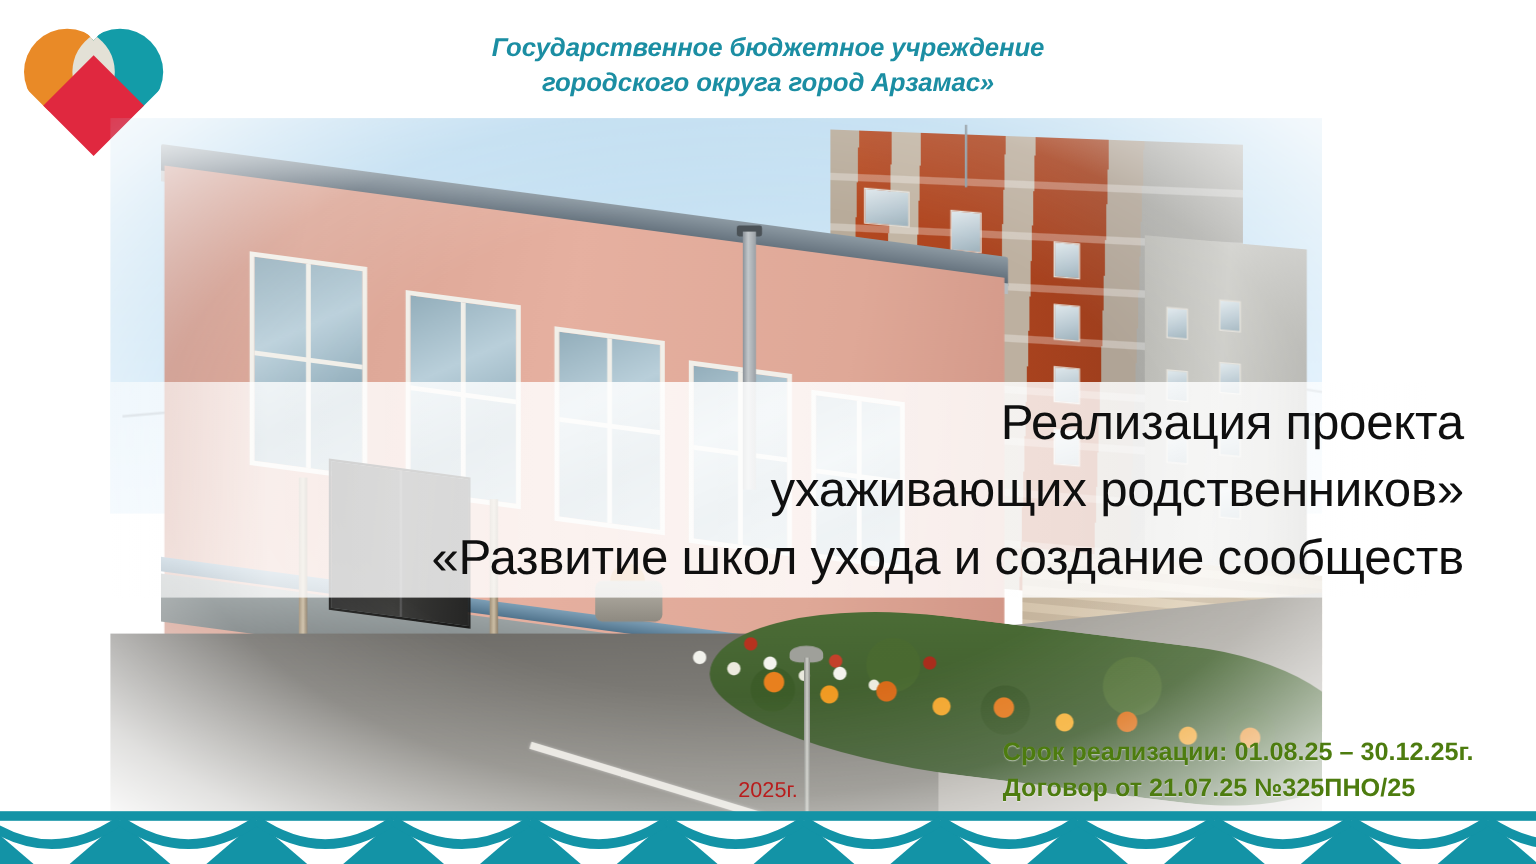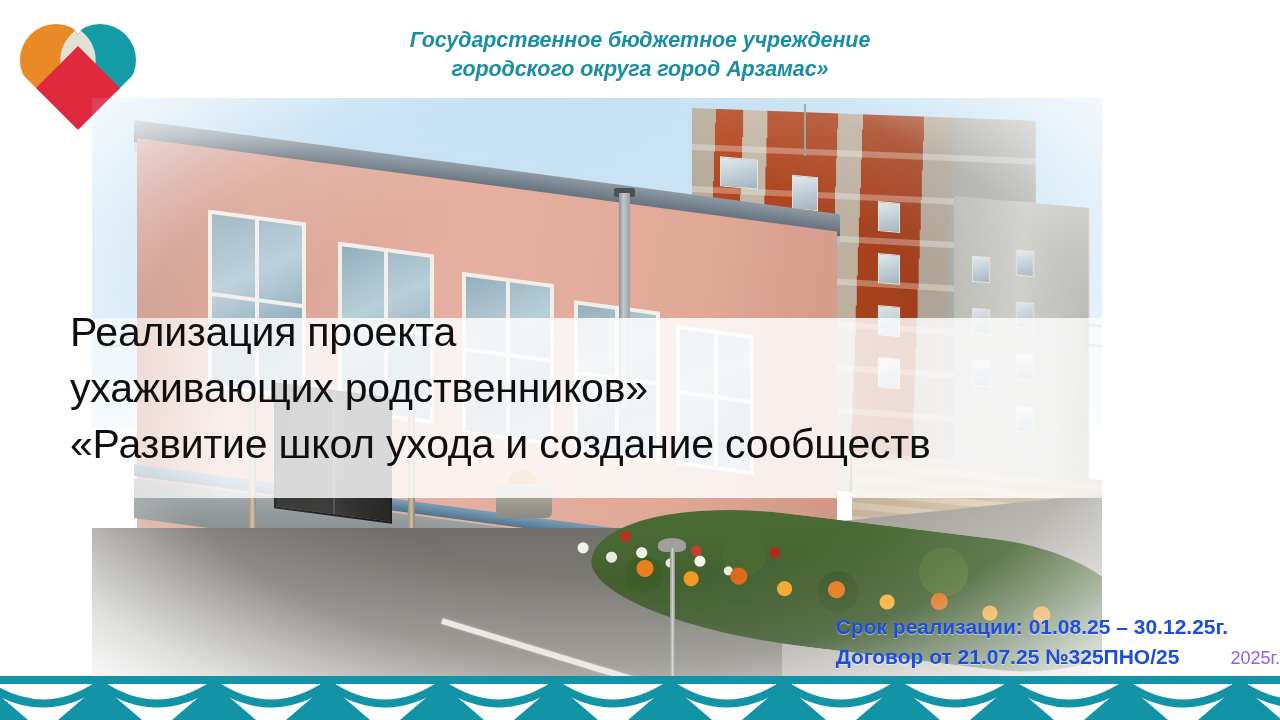--- a/index.html
+++ b/index.html
@@ -425,53 +425,53 @@
         rgba(255,255,255,0.80) 12%,
         rgba(255,255,255,0.86) 50%,
         rgba(255,255,255,0.80) 88%,
         rgba(255,255,255,0.55) 100%);
     z-index: 20;
     pointer-events: none;
   }
   #title {
     position: absolute;
     left: 70px;
-    top: 304px;
+    top: 324px;
     width: 1150px;
-    text-align: left;
+    text-align: right;
     z-index: 25;
     color: #0f0f0f;
     font-size: 41px;
     line-height: 56px;
     font-weight: 400;
     letter-spacing: -0.2px;
   }
   #title .tl {
     display: block;
     white-space: nowrap;
   }
 
   
   #year {
     position: absolute;
     left: 0;
     top: 648px;
     width: 1280px;
-    text-align: right;
+    text-align: center;
     font-size: 18px;
-    color: #8b5cf6;
+    color: #b91c1c;
     z-index: 40;
   }
   #terms {
     position: absolute;
     right: 52px;
     top: 612px;
     text-align: left;
     z-index: 40;
-    color: #1d4ed8;
+    color: #4d7c0f;
     font-size: 21px;
     line-height: 30px;
     font-weight: 700;
     text-shadow: 0 1px 1px rgba(255,255,255,0.55);
   }
   #terms .fl {
     display: block;
     white-space: nowrap;
   }
 

